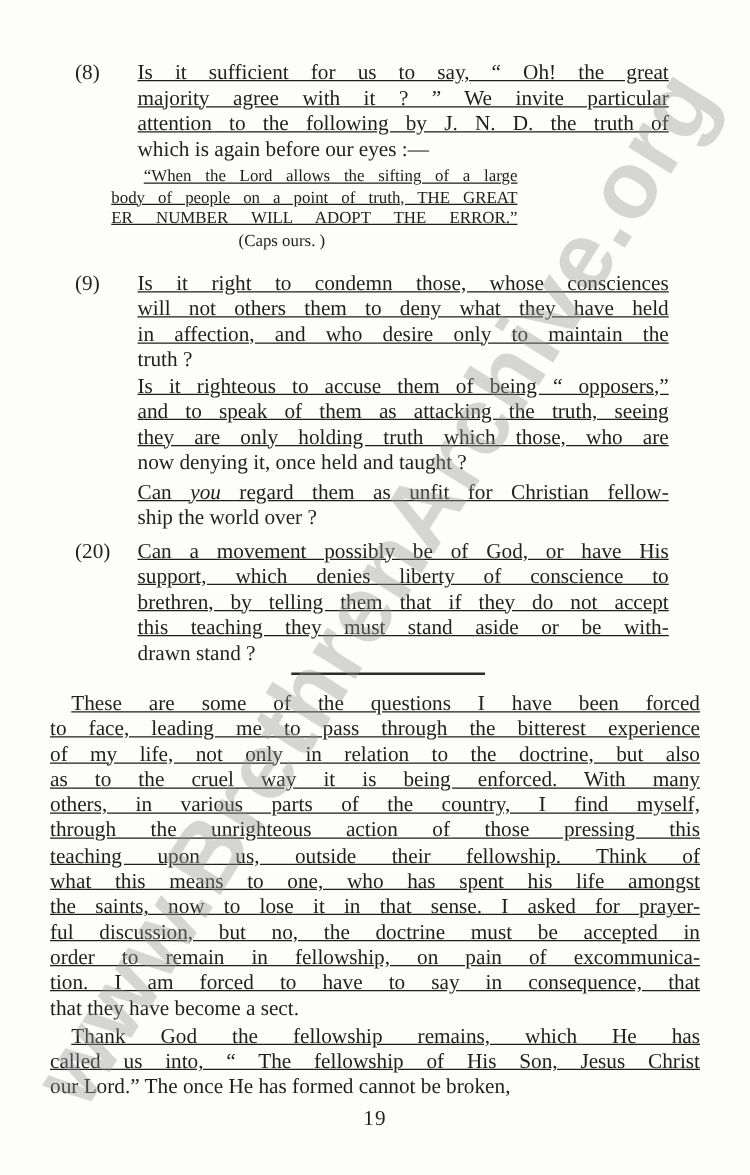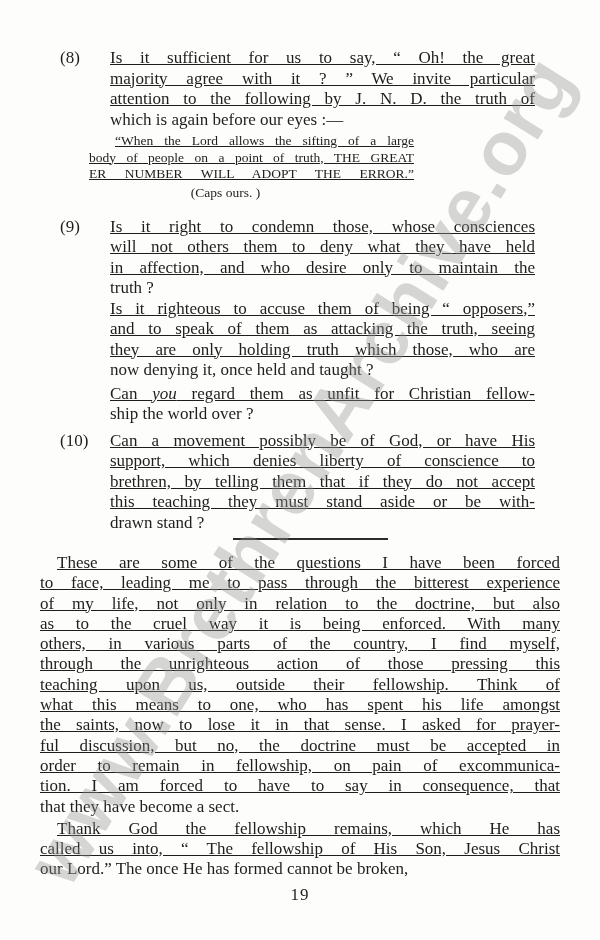--- a/index.html
+++ b/index.html
@@ -83,21 +83,21 @@
         <div class="ln j">Is it righteous to accuse them of being “ opposers,”</div>
         <div class="ln j">and to speak of them as attacking the truth, seeing</div>
         <div class="ln j">they are only holding truth which those, who are</div>
         <div class="ln">now denying it, once held and taught ?</div>
         <div class="ln j gap">Can <i>you</i> regard them as unfit for Christian fellow-</div>
         <div class="ln">ship the world over ?</div>
       </div>
   </section>
 
   <section class="item item10">
-    <span class="num">(10)</span>
+    <span class="num">(20)</span>
     <div>
 
     <div class="ln j">Can a movement possibly be of God, or have His</div>
         <div class="ln j">support, which denies liberty of conscience to</div>
         <div class="ln j">brethren, by telling them that if they do not accept</div>
         <div class="ln j">this teaching they must stand aside or be with-</div>
         <div class="ln">drawn stand ?</div>
       </div>
   </section>
 

